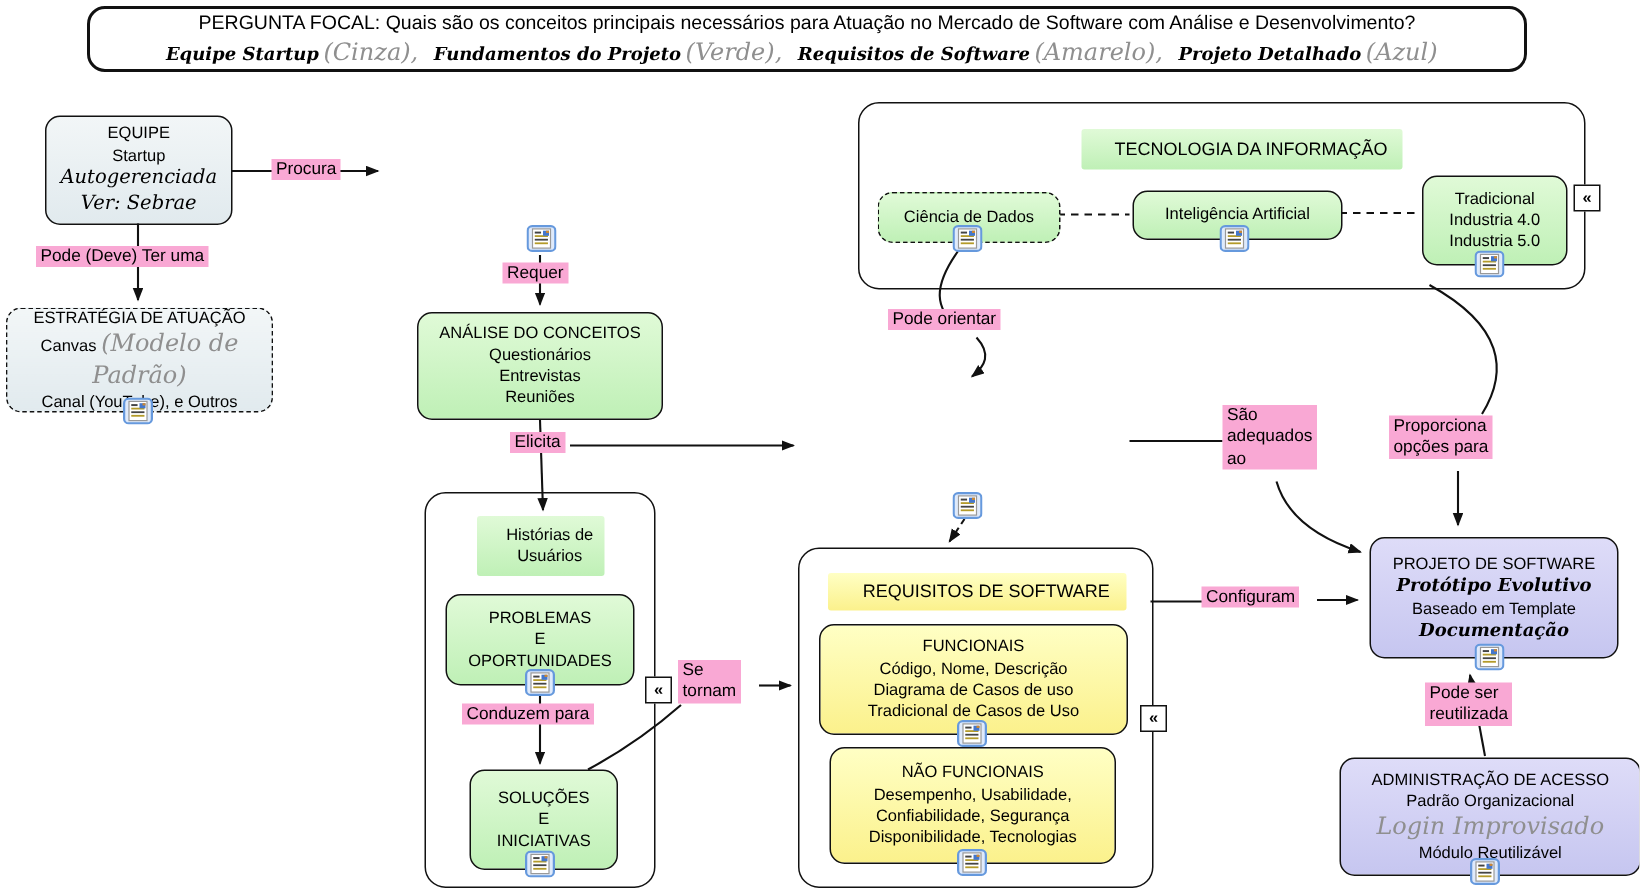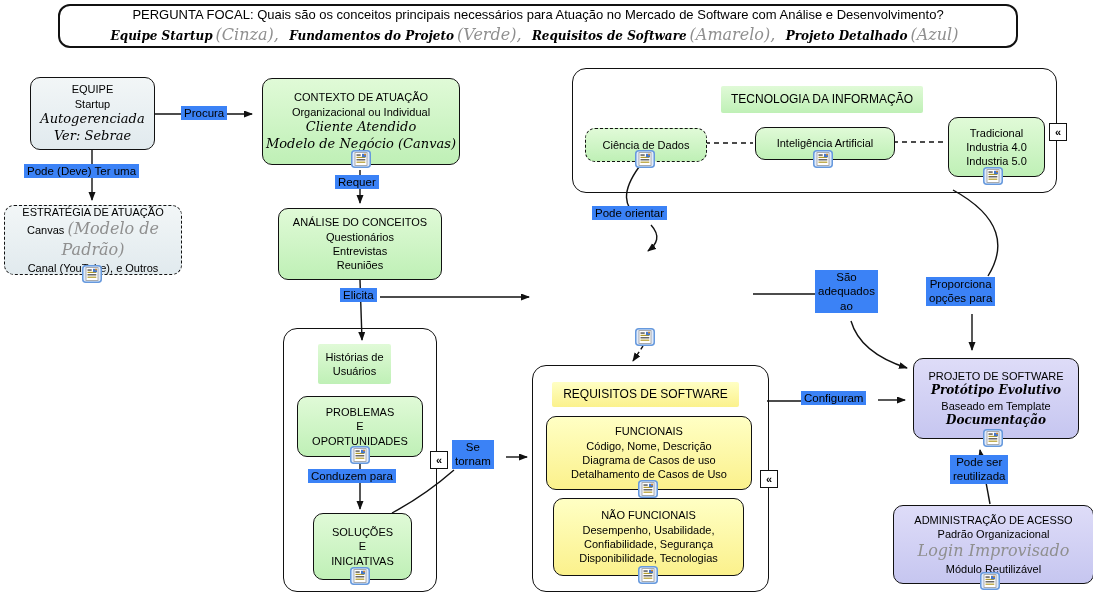--- a/index.html
+++ b/index.html
@@ -3,31 +3,31 @@
 <meta charset="utf-8">
 <style>
   html,body{margin:0;padding:0;background:#fff;}
   .canvas{position:relative;width:1093px;height:596px;background:#fff;overflow:hidden;
           font-family:"Liberation Sans",sans-serif;}
   .wires{position:absolute;left:0;top:0;z-index:1;pointer-events:none;}
   .container{position:absolute;background:#fff;border:1.5px solid #111;border-radius:14px;z-index:0;}
   .node{position:absolute;border:1px solid #111;border-radius:10px;z-index:2;
         display:flex;flex-direction:column;align-items:center;justify-content:center;
         text-align:center;font-size:11px;line-height:1.3;color:#000;}
-  .pill{border:none;border-radius:2px;}
+  .pill{border:none;border-radius:2px;padding-left:12px;}
   .dashedb{border-style:dashed;border-width:1.5px;align-items:center;}
   .green{background:linear-gradient(180deg,#e0fad7,#bff0b6);}
   .yellow{background:linear-gradient(180deg,#ffffc4,#fbf18c);}
   .purple{background:linear-gradient(180deg,#dedcf8,#c6c6f0);}
   .grayblue{background:linear-gradient(180deg,#f2f6f7,#e1eaee);}
   .ln{display:block;}
   .script{font-family:"DejaVu Serif",serif;font-style:italic;font-size:13px;}
   .hand{font-family:"DejaVu Serif",serif;font-style:italic;font-weight:bold;font-size:12px;}
   .grayhand{font-family:"DejaVu Serif",serif;font-style:italic;color:#8f8f8f;font-size:16px;}
-  .lbl{position:absolute;z-index:3;background:#3b82f6;font-size:11.5px;color:#000;text-align:center;
+  .lbl{position:absolute;z-index:3;background:#f9a8d4;font-size:11.5px;color:#000;text-align:left;
        white-space:pre-line;line-height:1.25;padding:0 3px;}
   .titlebox{position:absolute;left:58px;top:4px;width:956px;height:40px;background:#fff;
             border:2px solid #111;border-radius:12px;z-index:2;display:flex;flex-direction:column;
             align-items:center;justify-content:center;line-height:1.35;}
   .titlebox .l1{font-size:13px;white-space:nowrap;}
   .titlebox .l2{font-size:12px;white-space:nowrap;}
   .titlebox .l2 .hand{margin-right:3px;}
   .titlebox .l2 .grayhand{margin-right:7px;}
   .res{position:absolute;z-index:4;width:20px;height:18px;cursor:pointer;}
   .collapse{position:absolute;z-index:4;width:16px;height:16px;background:#fff;border:1.5px solid #111;
@@ -99,26 +99,20 @@
     <span class="ln script">Autogerenciada</span>
     <span class="ln script">Ver: Sebrae</span>
   </div>
 
   <div class="node grayblue dashedb" style="left:4px;top:205px;width:176px;height:68px">
     <span class="ln">ESTRATÉGIA DE ATUAÇÃO</span>
     <span class="ln"><span>Canvas</span> <span class="grayhand">(Modelo de Padrão)</span></span>
     <span class="ln">Canal (YouTube), e Outros</span>
   </div>
 
-  <div class="node green" style="left:262px;top:78px;width:196px;height:85px">
-    <span class="ln">CONTEXTO DE ATUAÇÃO</span>
-    <span class="ln">Organizacional ou Individual</span>
-    <span class="ln script">Cliente Atendido</span>
-    <span class="ln script">Modelo de Negócio (Canvas)</span>
-  </div>
 
   <div class="node green" style="left:278px;top:208px;width:162px;height:70px">
     <span class="ln">ANÁLISE DO CONCEITOS</span>
     <span class="ln">Questionários</span>
     <span class="ln">Entrevistas</span>
     <span class="ln">Reuniões</span>
   </div>
 
   <div class="node green pill" style="left:721px;top:86px;width:202px;height:27px;font-size:12px">
     <span class="ln">TECNOLOGIA DA INFORMAÇÃO</span>
@@ -157,21 +151,21 @@
   </div>
 
   <div class="node yellow pill" style="left:552px;top:382px;width:187px;height:25px;font-size:12px">
     <span class="ln">REQUISITOS DE SOFTWARE</span>
   </div>
 
   <div class="node yellow" style="left:546px;top:416px;width:204px;height:72px">
     <span class="ln">FUNCIONAIS</span>
     <span class="ln">Código, Nome, Descrição</span>
     <span class="ln">Diagrama de Casos de uso</span>
-    <span class="ln">Detalhamento de Casos de Uso</span>
+    <span class="ln">Tradicional de Casos de Uso</span>
   </div>
 
   <div class="node purple" style="left:913px;top:358px;width:164px;height:79px">
     <span class="ln">PROJETO DE SOFTWARE</span>
     <span class="ln hand">Protótipo Evolutivo</span>
     <span class="ln">Baseado em Template</span>
     <span class="ln hand">Documentação</span>
   </div>
 
   <div class="node yellow" style="left:553px;top:498px;width:189px;height:76px">

